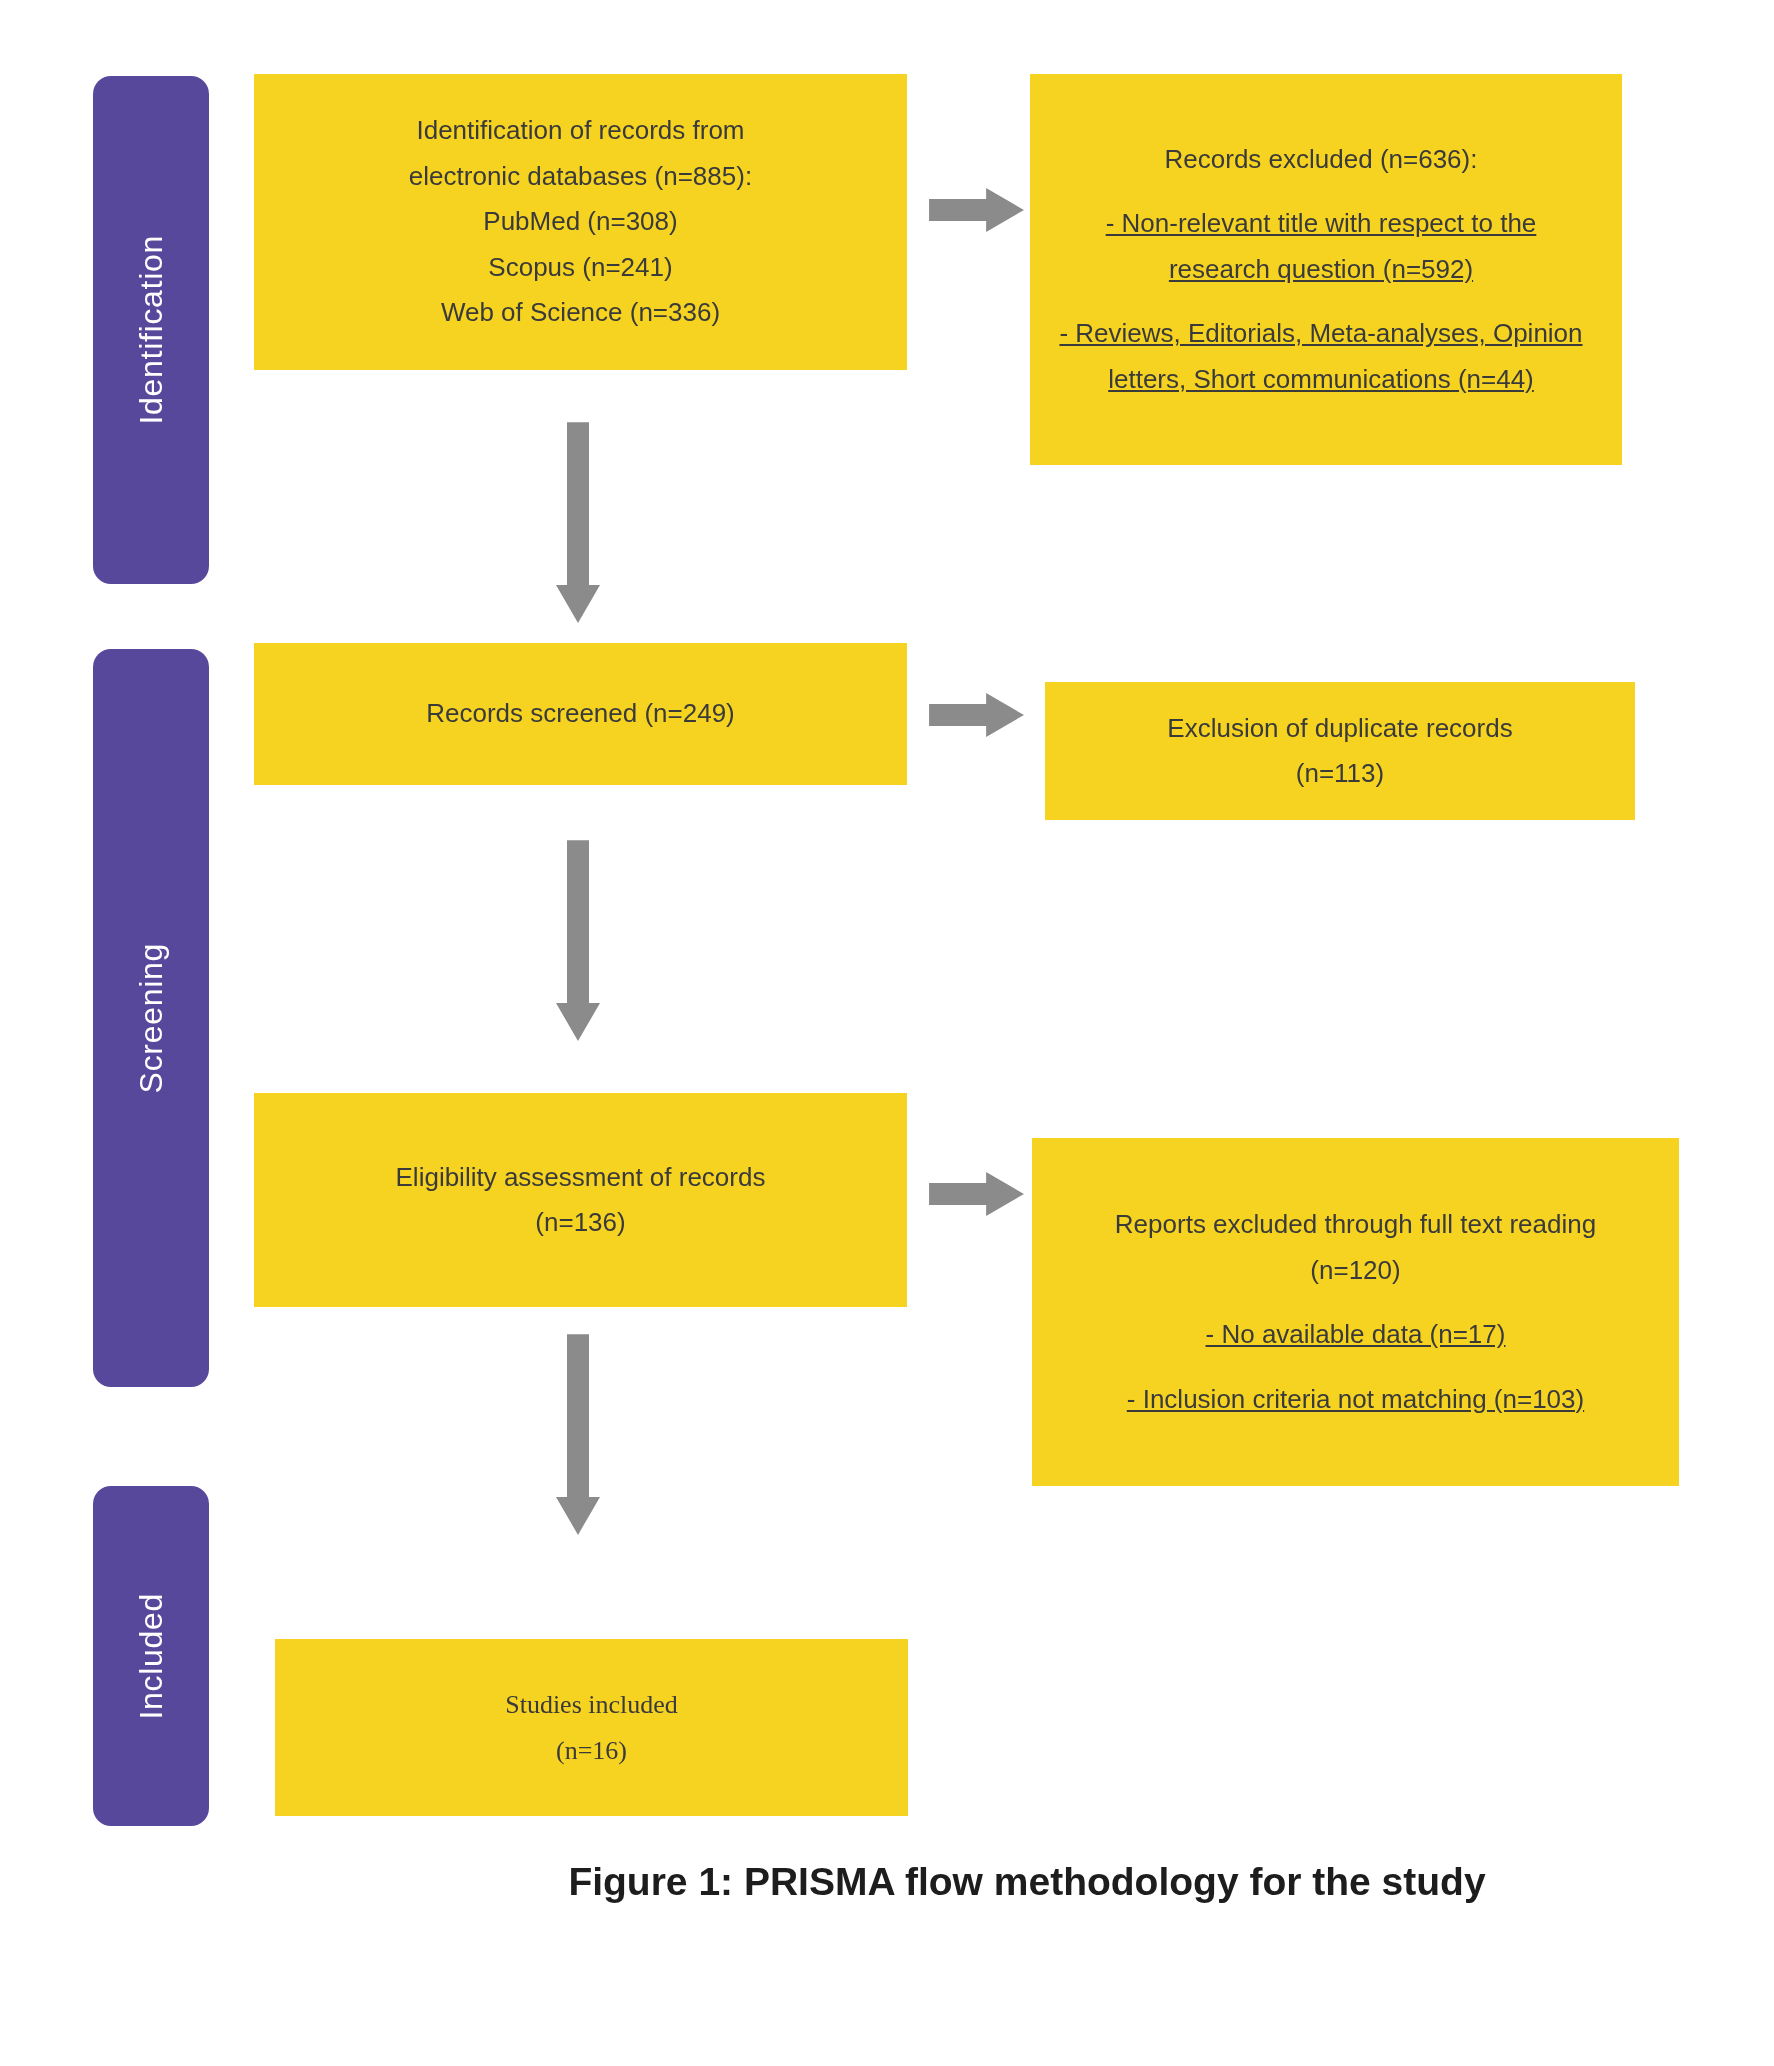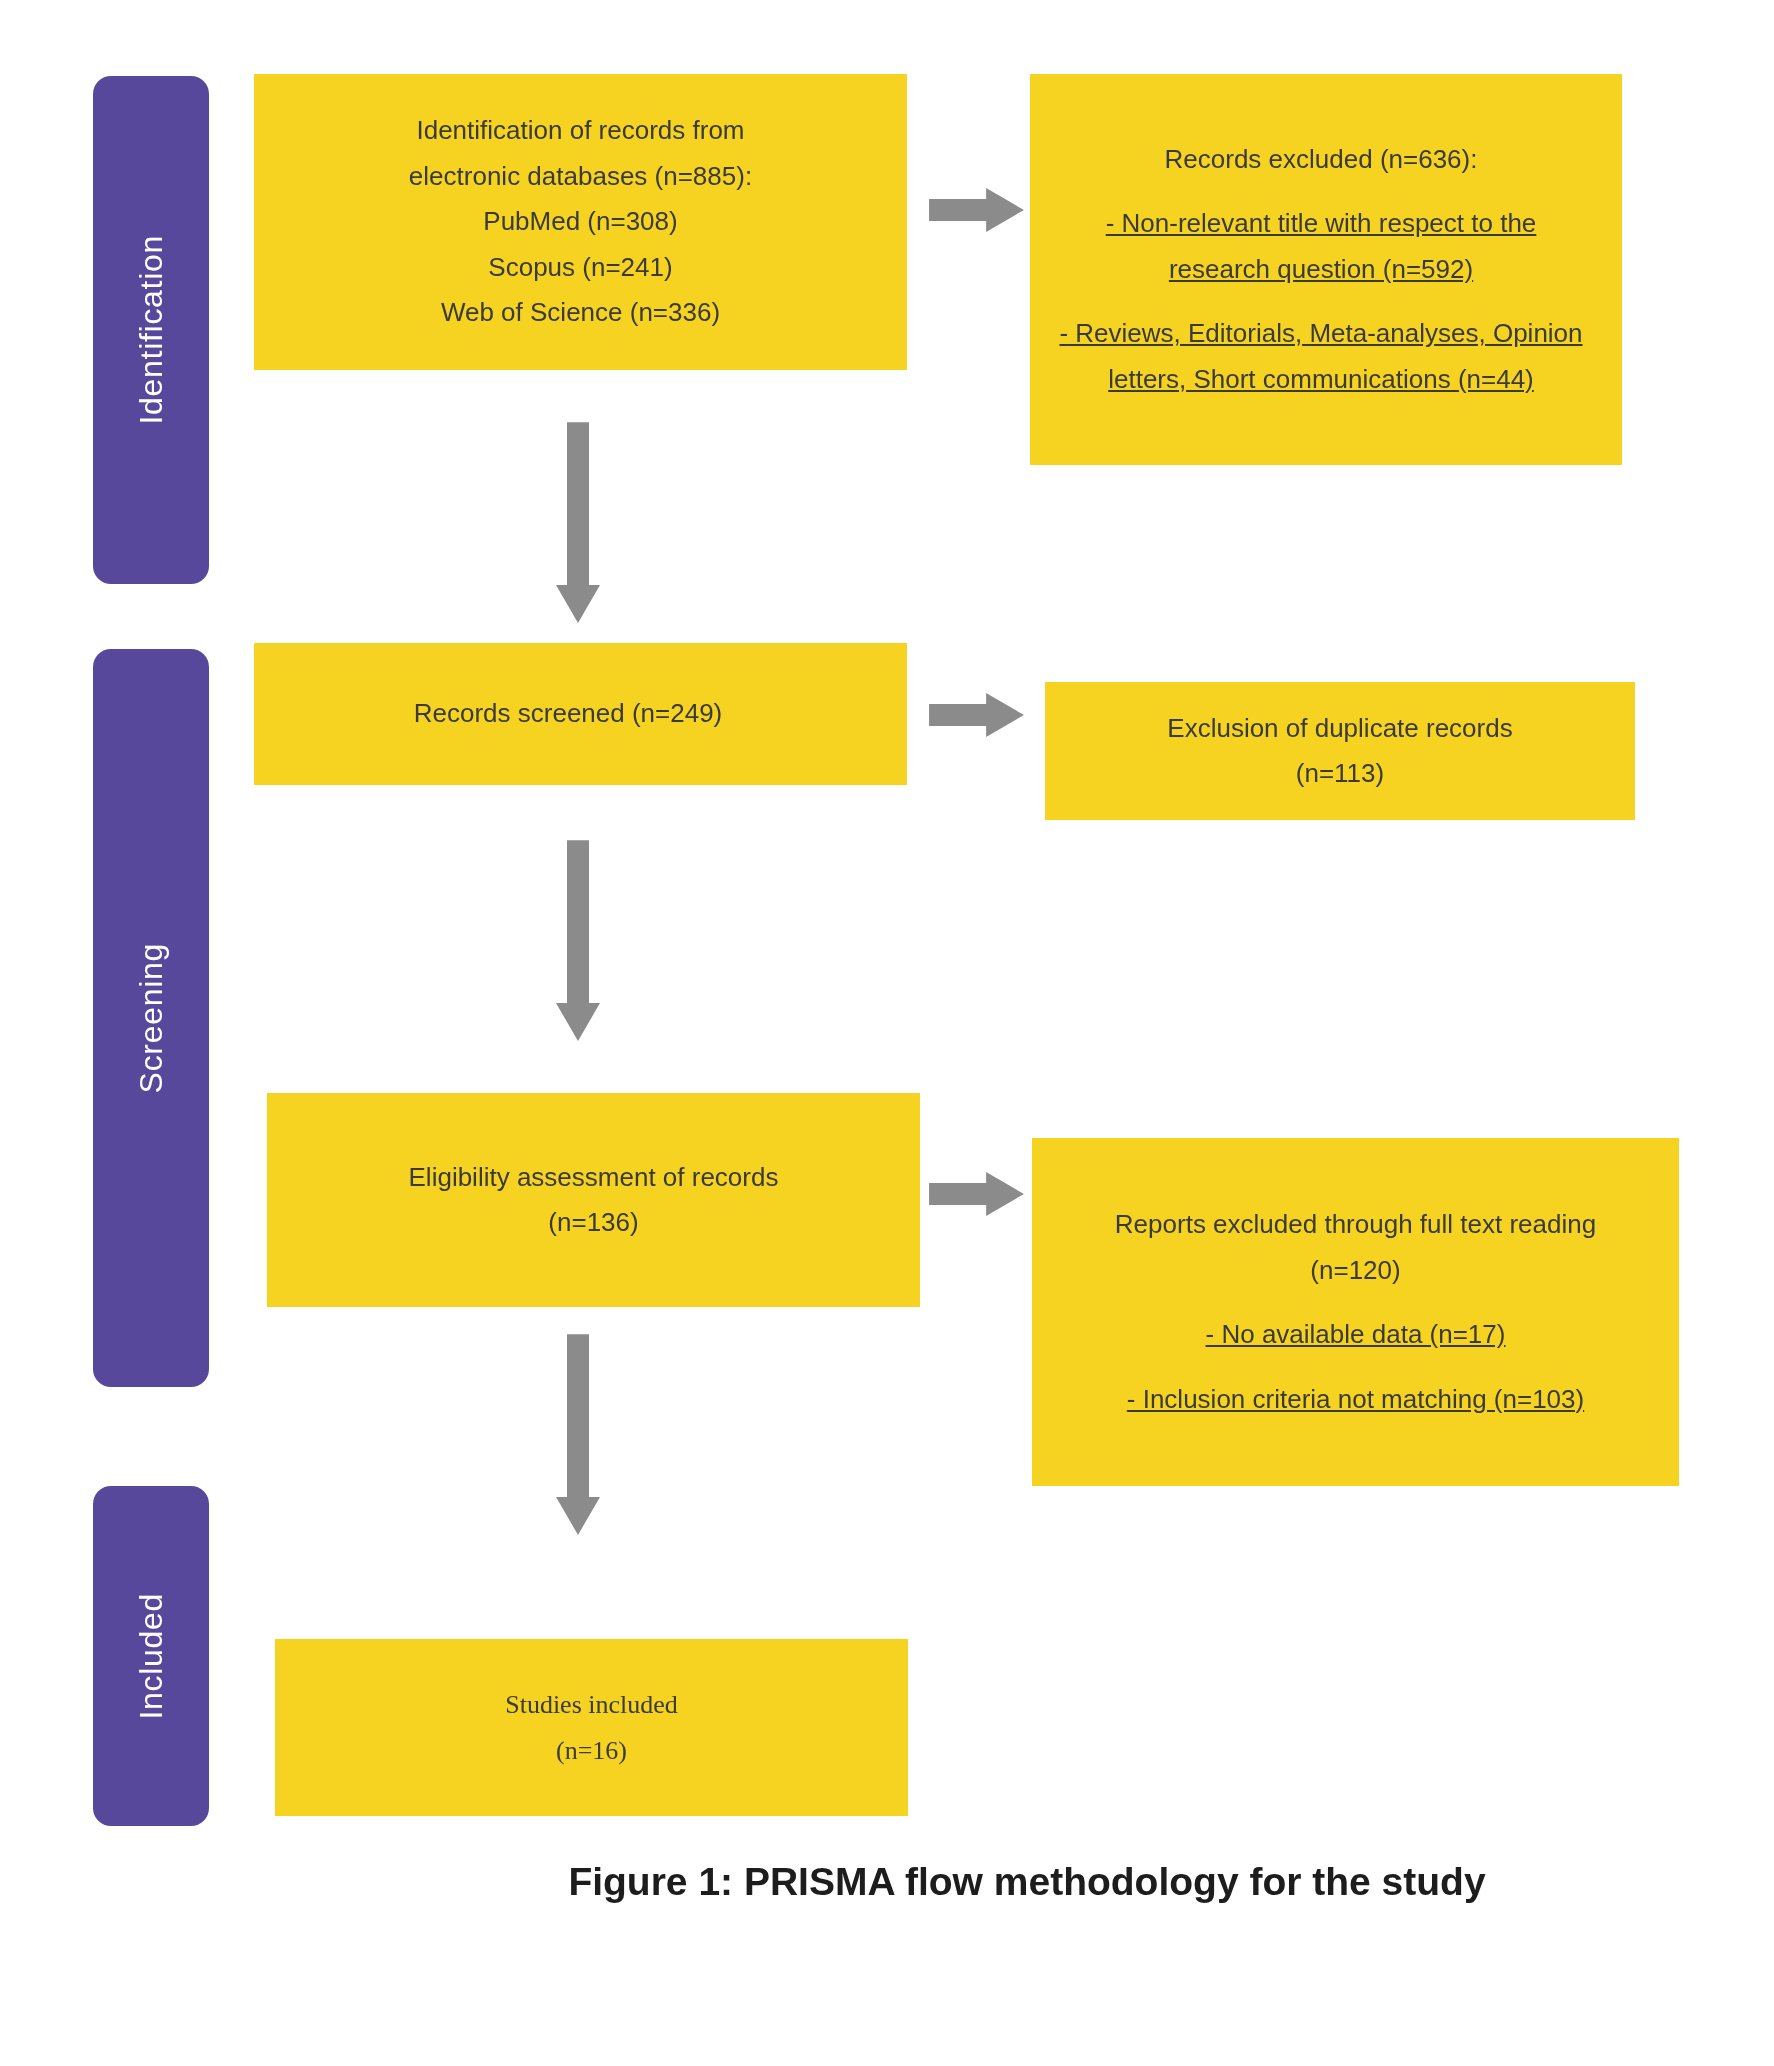--- a/index.html
+++ b/index.html
@@ -53,23 +53,23 @@
     align-items:center;
     justify-content:center;
     text-align:center;
     font-size:26px;
     line-height:1.75;
     padding:13.8px 38px;
   }
   .ybox p + p{margin-top:19px;text-decoration:underline;}
   #box-identification-records{left:254px;top:74px;width:653px;height:296px;}
   #box-records-excluded{left:1030px;top:74px;width:592px;height:391px;padding-left:28px;}
-  #box-records-screened{left:254px;top:643px;width:653px;height:142px;padding-left:13px;}
+  #box-records-screened{left:254px;top:643px;width:653px;height:142px;}
   #box-duplicates-excluded{left:1045px;top:649px;width:590px;height:138px;margin-top:33px;}
-  #box-eligibility{left:267px;top:1093px;width:653px;height:214px;}
+  #box-eligibility{left:254px;top:1093px;width:653px;height:214px;}
   #box-reports-excluded{left:1032px;top:1106px;width:647px;height:348px;margin-top:32px;}
   #box-studies-included{left:275px;top:1639px;width:633px;height:177px;font-family:Liberation Serif, serif;}
 
   
   .arrow{position:absolute;color:var(--arrow_gray);}
   .arrow svg{display:block;width:100%;height:100%;}
   .h-arrow{width:95px;height:44px;}
   .v-arrow{width:44px;height:201px;}
   #arrow-right-1{left:929px;top:188px;}
   #arrow-right-2{left:929px;top:693px;}

